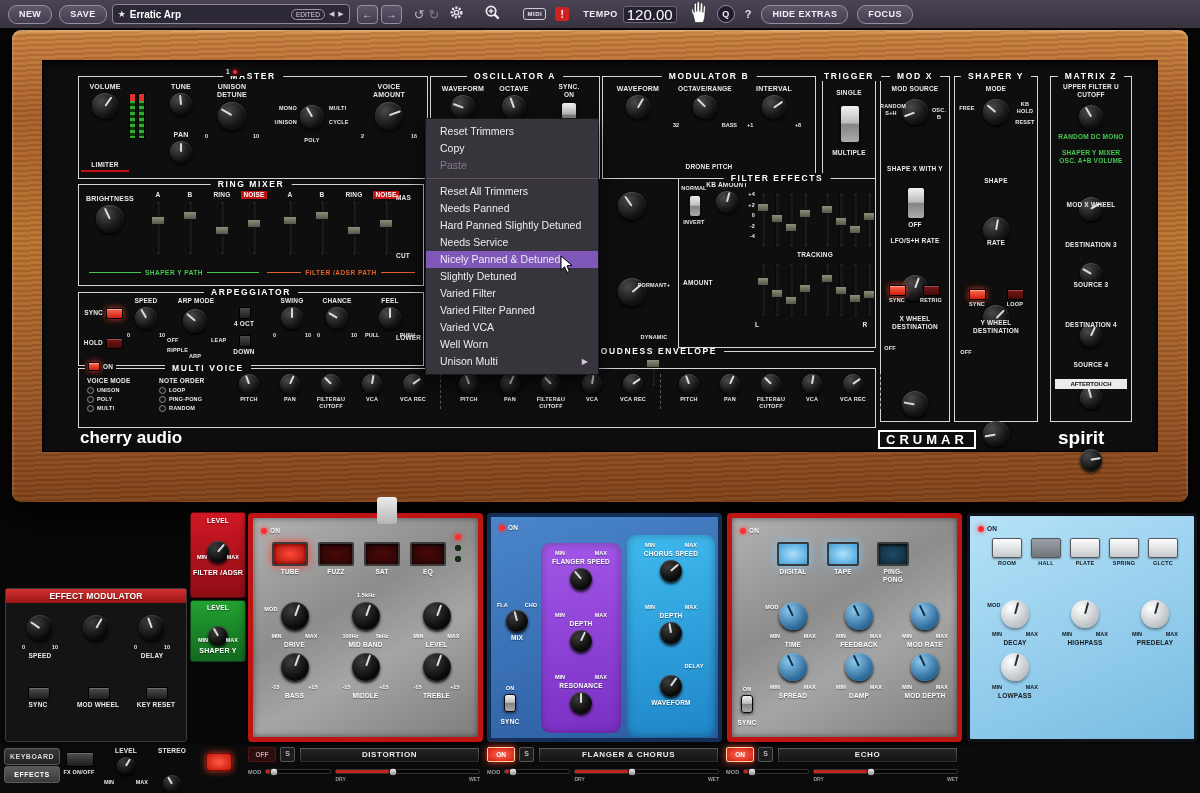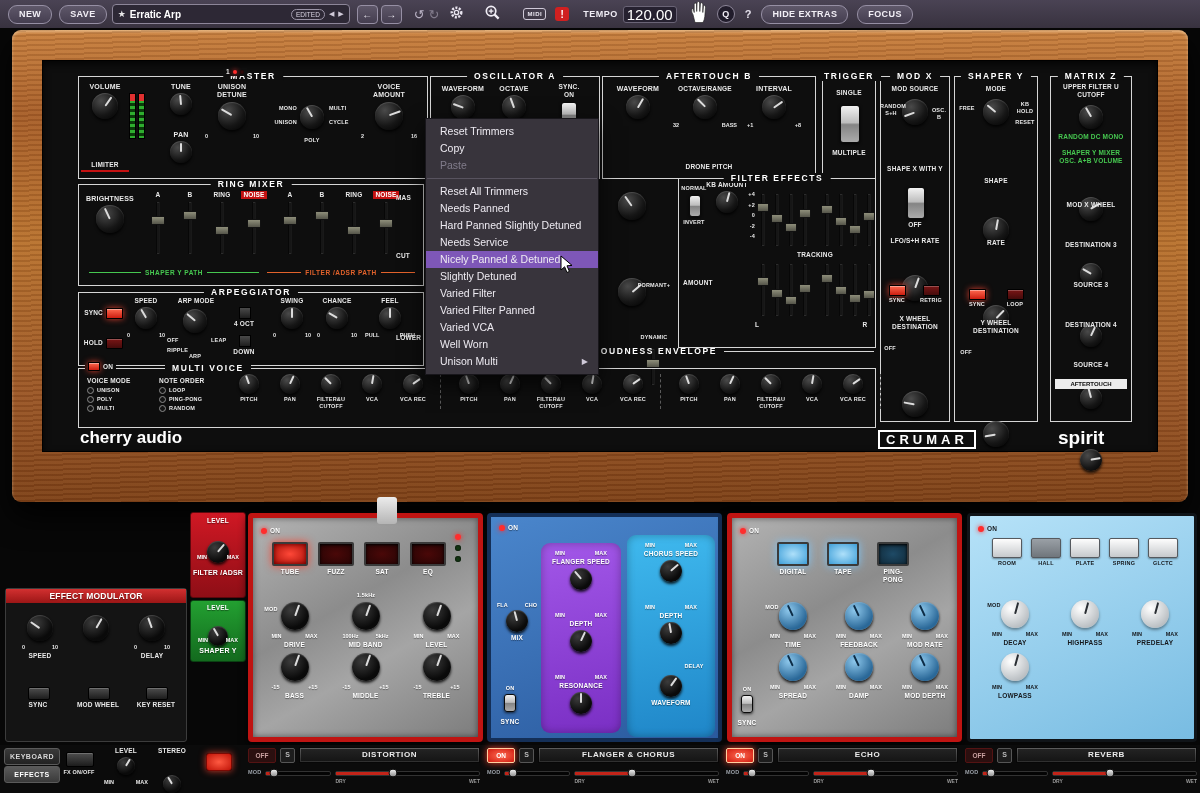--- a/index.html
+++ b/index.html
@@ -99,21 +99,21 @@
   .kfx{display:flex;flex-direction:column;align-items:center;gap:2px;}
   .ebtn{background:linear-gradient(#4e4e4e,#1c1c1c);border:1px solid #000;border-radius:2px;
         box-shadow:inset 0 1px 0 rgba(255,255,255,.2);display:inline-block;}
   .ppanel{position:absolute;border-radius:9px;background:linear-gradient(170deg,#a257e8,#7a2fc4);box-shadow:inset 0 0 8px rgba(0,0,0,.3);}
   .cpanel{position:absolute;border-radius:9px;background:linear-gradient(170deg,#3fb9ee,#1f86c8);box-shadow:inset 0 0 8px rgba(0,0,0,.3);}
   
   .bbar{position:absolute;left:0;top:745px;width:1200px;height:48px;background:#0b0b0b;z-index:5;}
   .gbtn{background:linear-gradient(#3a3a3a,#222);border:1px solid #5a5a5a;border-radius:3px;color:#d6d6d6;
         font-size:7px;font-weight:bold;display:flex;align-items:center;justify-content:center;letter-spacing:.5px;}
   .strip{width:232px;height:42px;flex:0 0 auto;}
-  .srow{display:flex;align-items:flex-end;gap:4px;}
+  .srow{display:flex;align-items:flex-start;gap:4px;}
   .pwr{width:26px;height:13px;background:#2b0f0f;border:1px solid #541313;border-radius:2px;color:#c9a0a0;
         font-size:6.5px;font-weight:bold;text-align:center;line-height:13px;}
   .strip.on .pwr{background:radial-gradient(#ff6a50,#d01b10);color:#fff;border-color:#ffd0a0;
         box-shadow:0 0 7px rgba(255,70,50,.9);}
   .solo{width:13px;height:13px;background:#1d1d1d;border:1px solid #565656;border-radius:2px;color:#bbb;
         font-size:7px;font-weight:bold;text-align:center;line-height:12px;}
   .plate{flex:1;background:linear-gradient(#5c5c5c,#2e2e2e);border:1px solid #070707;padding:1px;}
   .plate span{display:block;background:linear-gradient(#232323,#151515);color:#eaeaea;font-size:8px;font-weight:bold;
         text-align:center;line-height:12px;letter-spacing:.6px;}
   .hsl{position:relative;height:3px;background:#040404;border:1px solid #323232;border-radius:2px;}
@@ -255,21 +255,21 @@
         </div>
     </div>
     <div class="abs" style="left:114px;top:6px;width:48px;text-align:center">
       <div class="lb lb6">SYNC.</div>
       <div class="lb lb6">ON</div>
       <span class="rk" style="width:14px;height:24px;margin-top:3px"></span>
     </div>
   </div>
 
   <div class="sec" style="left:560px;top:16px;width:212px;height:101px">
-    <div class="sec-title">AFTERTOUCH B</div>
+    <div class="sec-title">MODULATOR B</div>
     <div class="kcol abs" style="left:8px;top:8px;width:54px">
       <div class="lb">WAVEFORM</div>
       <div class="knob k24" style="--r:30deg">
           <i class="ind"></i>
         </div>
     </div>
     <div class="kcol abs" style="left:70px;top:8px;width:64px">
       <div class="lb lb6">OCTAVE/RANGE</div>
       <div class="knob k24" style="--r:-45deg">
           <i class="ind"></i>
@@ -1366,40 +1366,14 @@
               <span class="doth"></span>
             </div>
             <div class="dw">
               <span>DRY</span>
               <span>WET</span>
             </div>
           </div>
         </div>
       </div>
 
-      <div class="strip">
-        <div class="srow">
-          <div class="pwr">OFF</div>
-          <div class="solo">S</div>
-          <div class="plate">
-            <span>REVERB</span>
-          </div>
-        </div>
-        <div class="srow" style="margin-top:6px">
-          <span class="lb lb5 gy">MOD</span>
-          <div class="hsl" style="width:64px;--v:12%">
-            <span class="fill"></span>
-            <span class="doth"></span>
-          </div>
-          <div class="mixwrap">
-            <div class="hsl" style="--v:40%">
-              <span class="fill"></span>
-              <span class="doth"></span>
-            </div>
-            <div class="dw">
-              <span>DRY</span>
-              <span>WET</span>
-            </div>
-          </div>
-        </div>
-      </div>
     </div>
 </div>
 
 </body></html>

